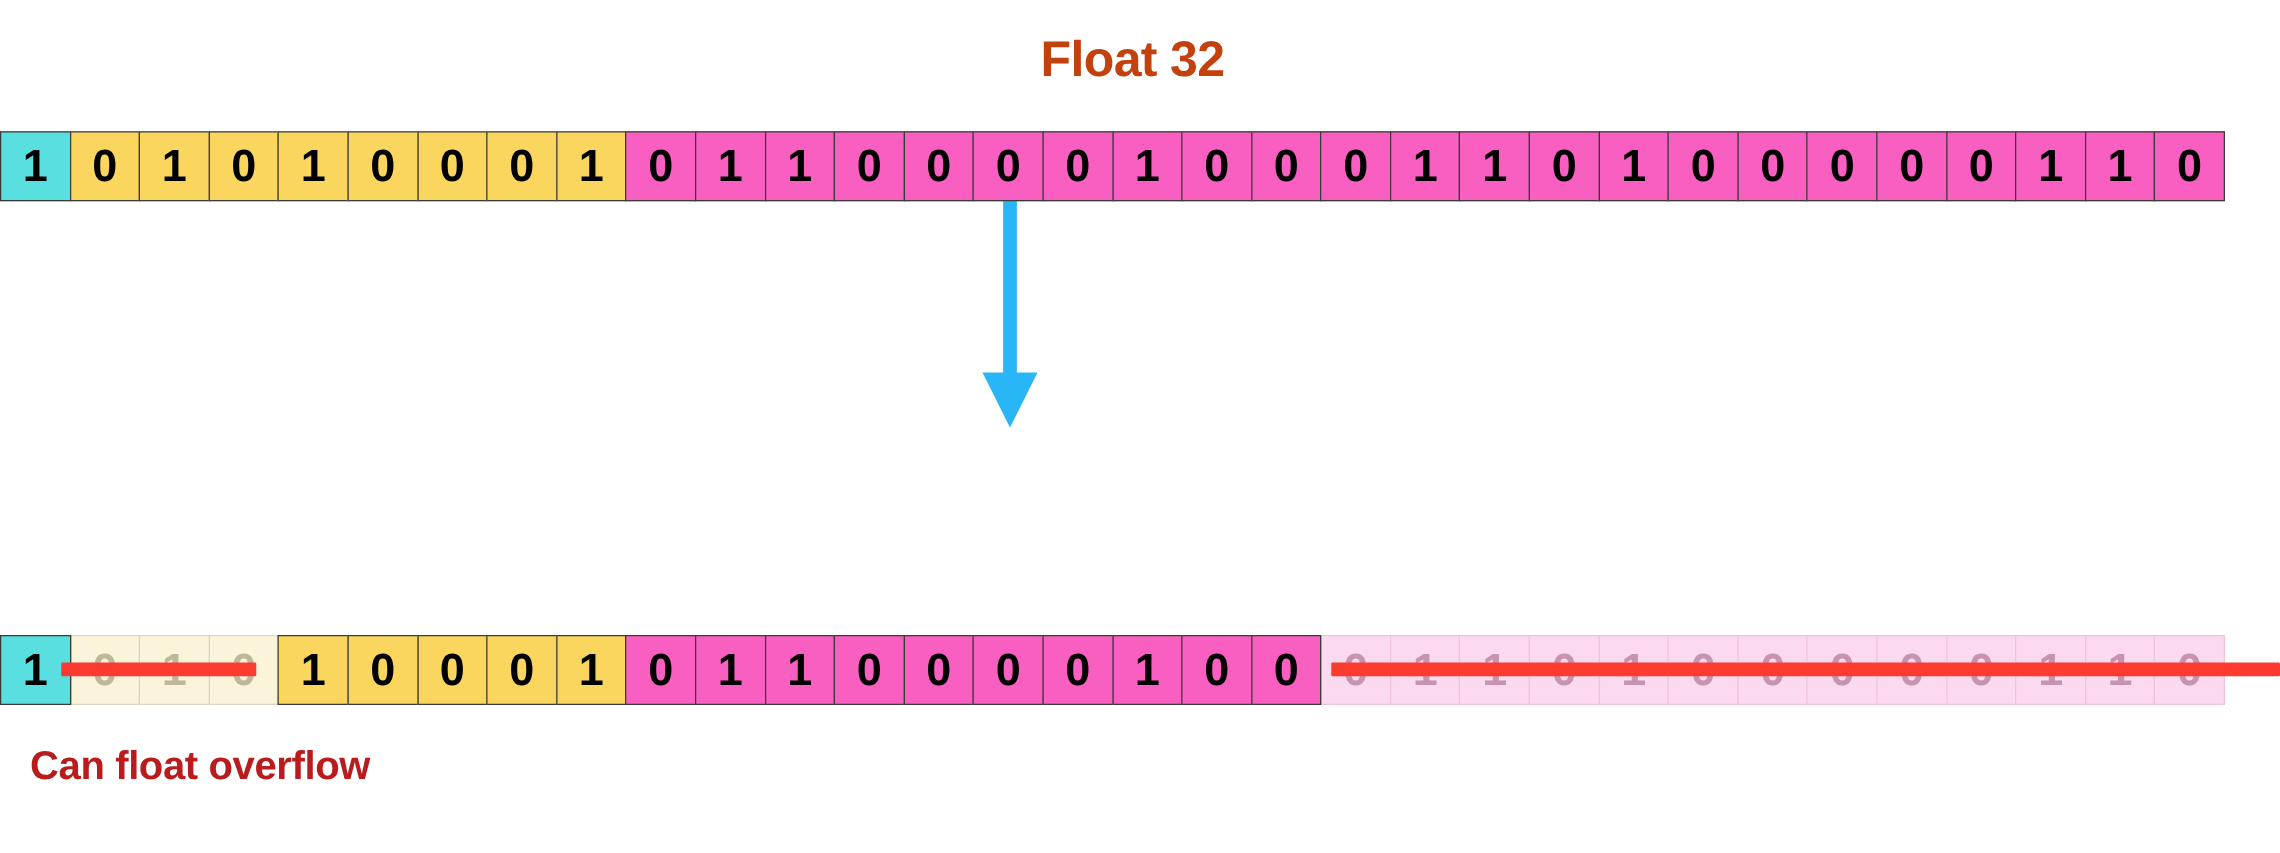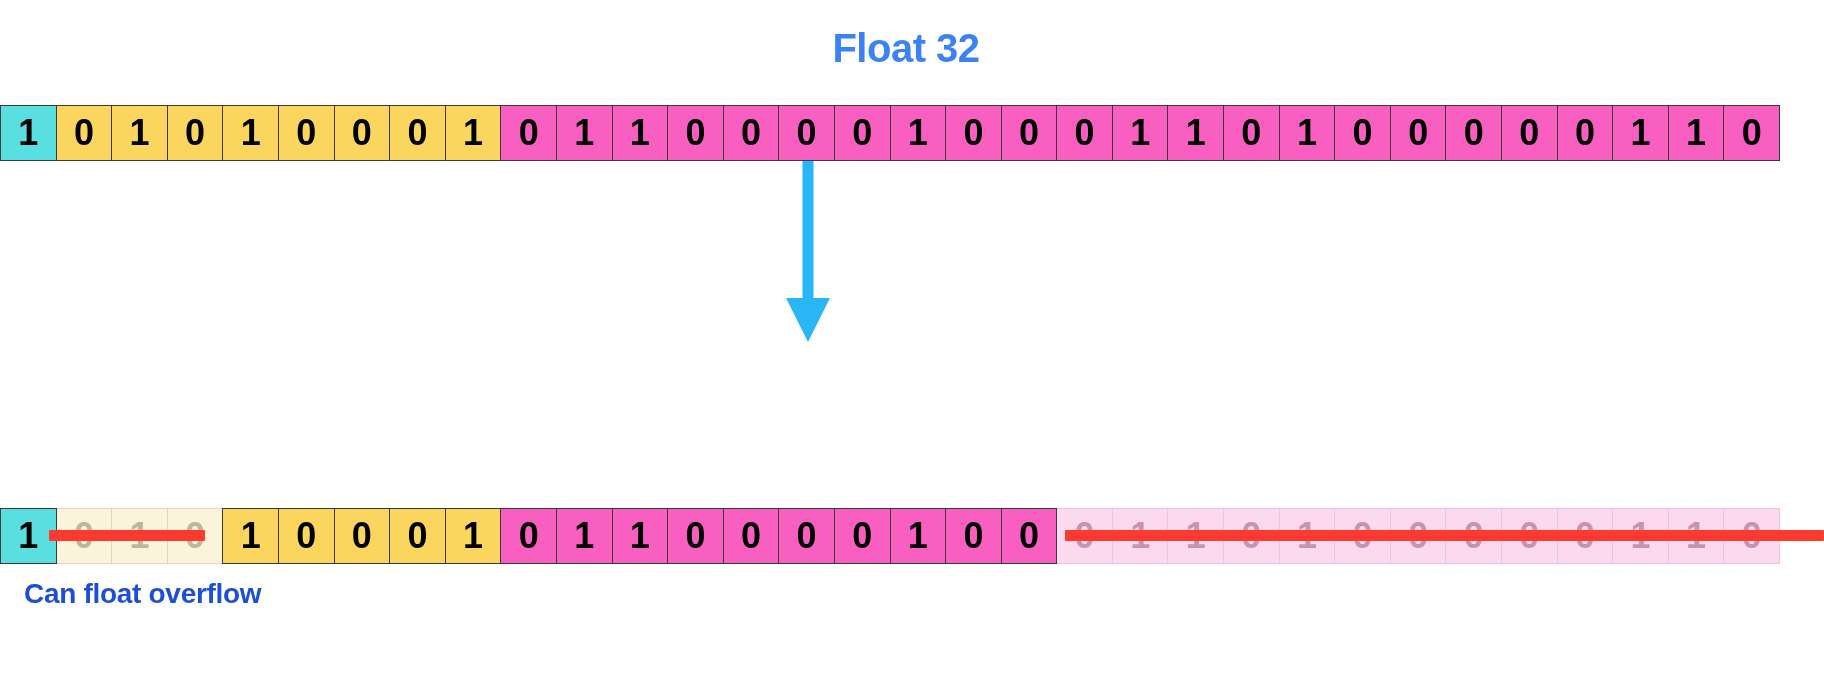--- a/index.html
+++ b/index.html
@@ -27,21 +27,21 @@
   
   .row-title {
     position: absolute;
     left: 0;
     width: 1812px;
     text-align: center;
     font-family: "Liberation Sans", sans-serif;
     font-weight: bold;
     font-size: 40px;
     letter-spacing: -0.5px;
-    color: #3b82f6;
+    color: #c2410c;
     white-space: nowrap;
   }
   #title-f32 { top: 26px; }
   #title-f16 { top: 352px; }
 
   
   .bit-strip {
     position: absolute;
     left: 0;
     display: flex;
@@ -107,26 +107,26 @@
   #strike-mant {
     left: 1065px;
     top: 530px;
     width: 759px;
   }
 
   
   #caption {
     position: absolute;
     left: 24px;
-    top: 578px;
+    top: 594px;
     font-family: "Liberation Sans", sans-serif;
     font-weight: bold;
-    font-size: 28px;
+    font-size: 32px;
     letter-spacing: -0.3px;
-    color: #1d4ed8;
+    color: #b91c1c;
     white-space: nowrap;
   }
 </style>
 </head>
 <body>
 
 <div class="diagram">
 
   <div class="row-title" id="title-f32">Float 32</div>
 

